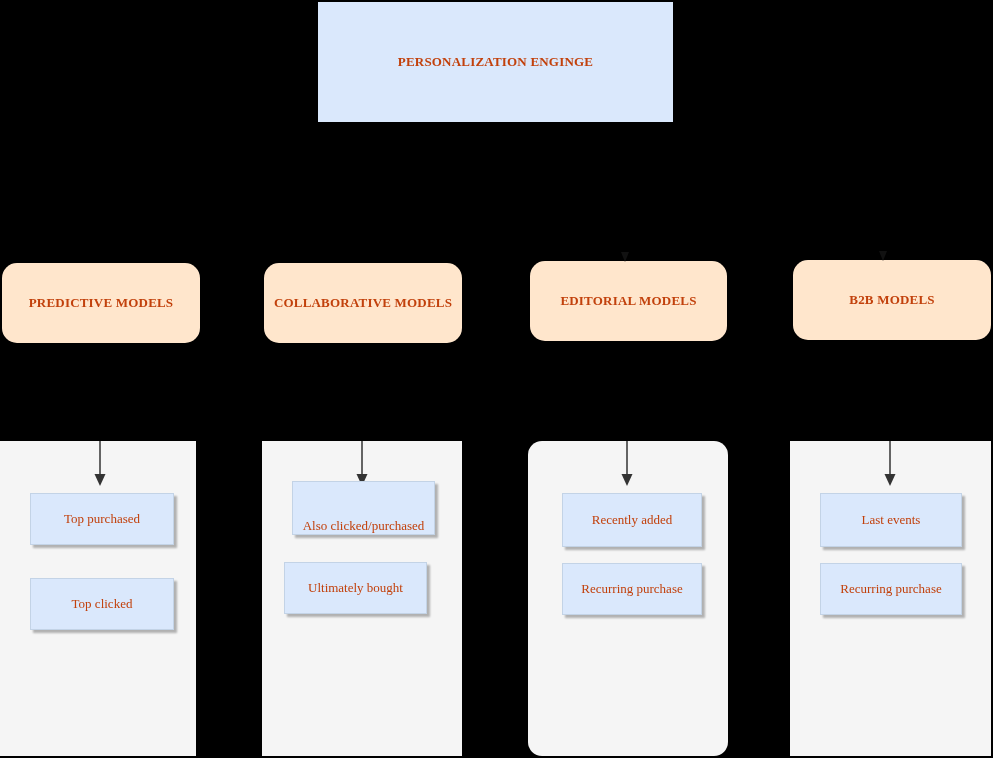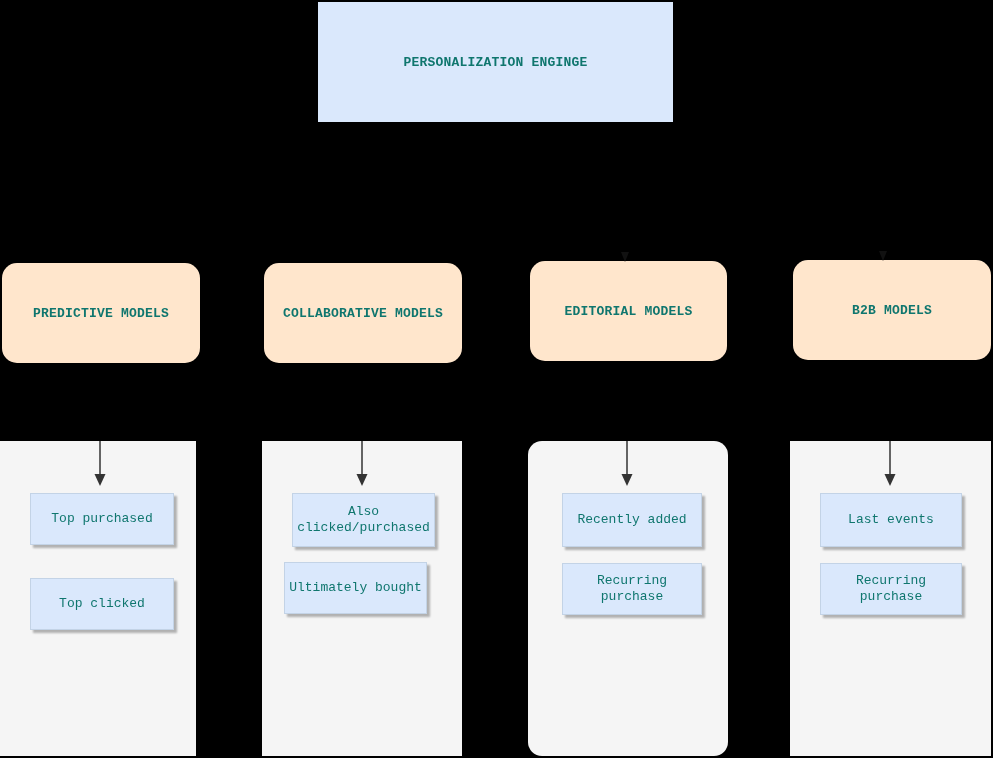--- a/index.html
+++ b/index.html
@@ -1,27 +1,27 @@
 <!DOCTYPE html>
 <html><head>
 <meta charset="utf-8">
 <style>
   html,body{margin:0;padding:0;background:#000;}
   .canvas{
     position:relative;width:993px;height:758px;background:#000;overflow:hidden;
-    font-family:Liberation Mono, monospace;color:#0f766e;
+    font-family:Liberation Serif, serif;color:#c2410c;
   }
   .root-box{
     position:absolute;left:318px;top:2px;width:355px;height:120px;
     background:#dae8fc;display:flex;align-items:center;justify-content:center;
     text-align:center;
   }
   .root-box .lbl{font-size:13px;font-weight:bold;letter-spacing:.2px;}
   .cat{
-    position:absolute;height:100px;background:#ffe6cc;border-radius:15px;
+    position:absolute;height:80px;background:#ffe6cc;border-radius:15px;
     display:flex;align-items:center;justify-content:center;text-align:center;
   }
   .cat .lbl{font-size:13px;font-weight:bold;letter-spacing:.2px;padding:0 8px;}
   .panel{
     position:absolute;top:441px;height:315px;background:#f5f5f5;
   }
   .arrow-svg{position:absolute;top:0;}
   .item{
     position:absolute;background:#dae8fc;border:1px solid #c3d3e6;
     box-shadow:3px 3px 2px rgba(0,0,0,0.28);
@@ -70,21 +70,21 @@
     <div class="item" style="left:30px;top:137px;width:142px;height:50px;">
       <span class="lbl">Top clicked</span>
     </div>
   </div>
 
   <div class="panel" style="left:262px;width:200px;">
     <svg class="arrow-svg" style="left:90px;" width="20" height="48">
       <line x1="10" y1="0" x2="10" y2="33" stroke="#333" stroke-width="1.5"></line>
       <polygon points="4.5,33 15.5,33 10,45" fill="#333"></polygon>
     </svg>
-    <div class="item" style="left:30px;top:52px;width:141px;height:52px;">
+    <div class="item" style="left:30px;top:40px;width:141px;height:52px;align-items:flex-end;">
       <span class="lbl">Also clicked/purchased</span>
     </div>
     <div class="item" style="left:22px;top:121px;width:141px;height:50px;">
       <span class="lbl">Ultimately bought</span>
     </div>
   </div>
 
   <div class="panel" style="left:528px;width:200px;border-radius:14px;">
     <svg class="arrow-svg" style="left:89px;" width="20" height="48">
       <line x1="10" y1="0" x2="10" y2="33" stroke="#333" stroke-width="1.5"></line>

